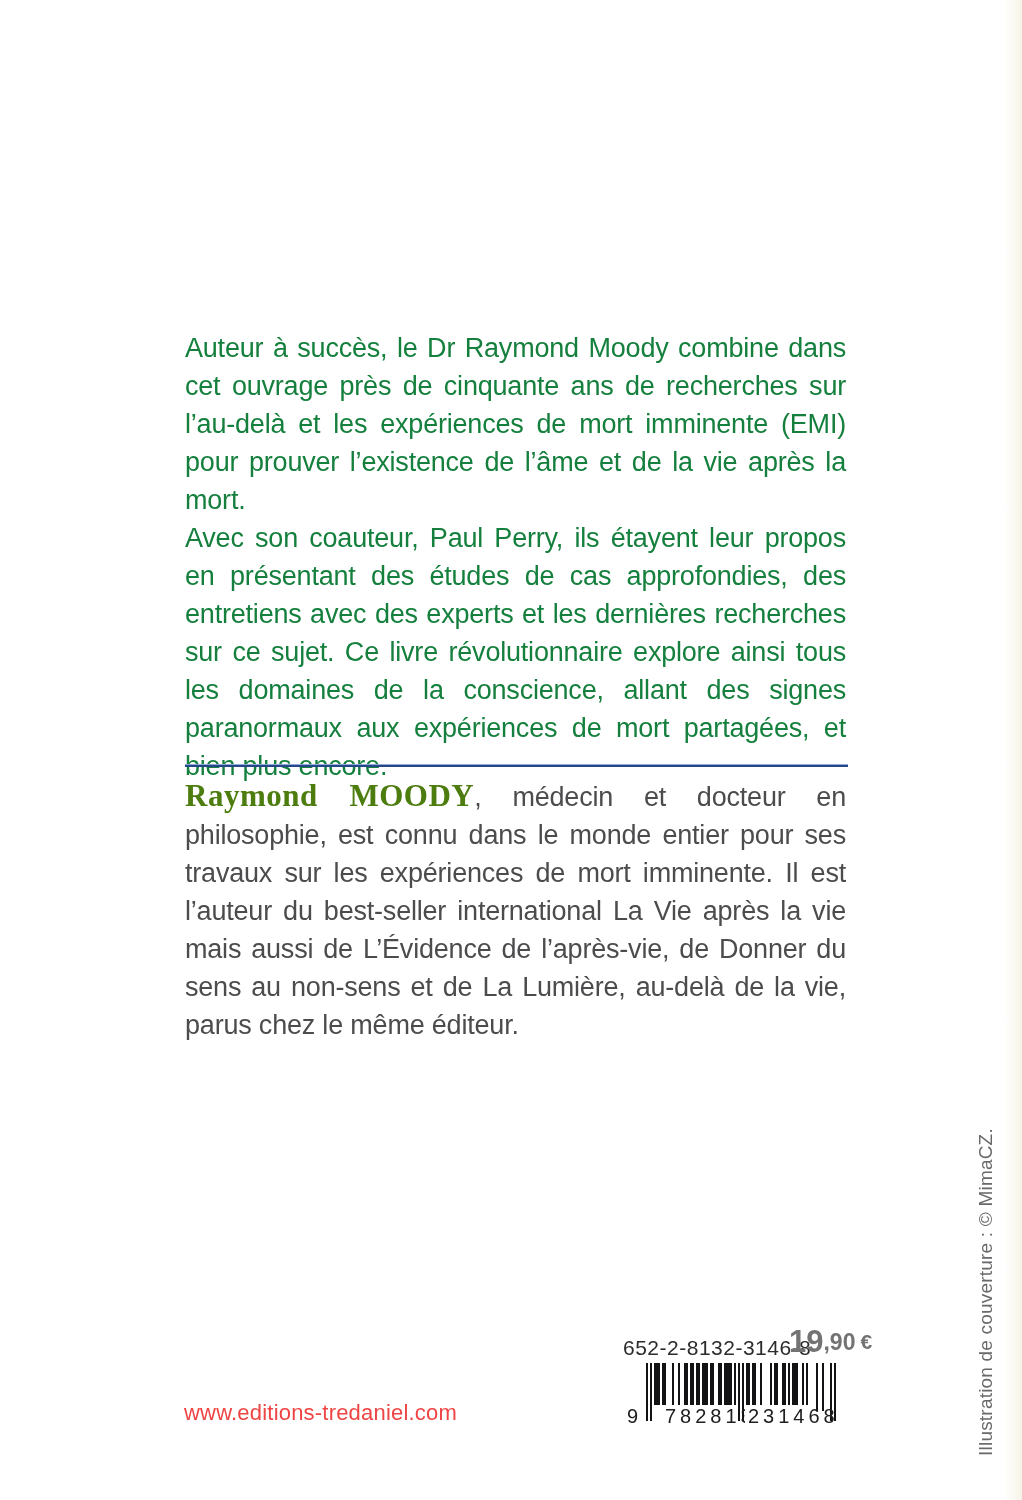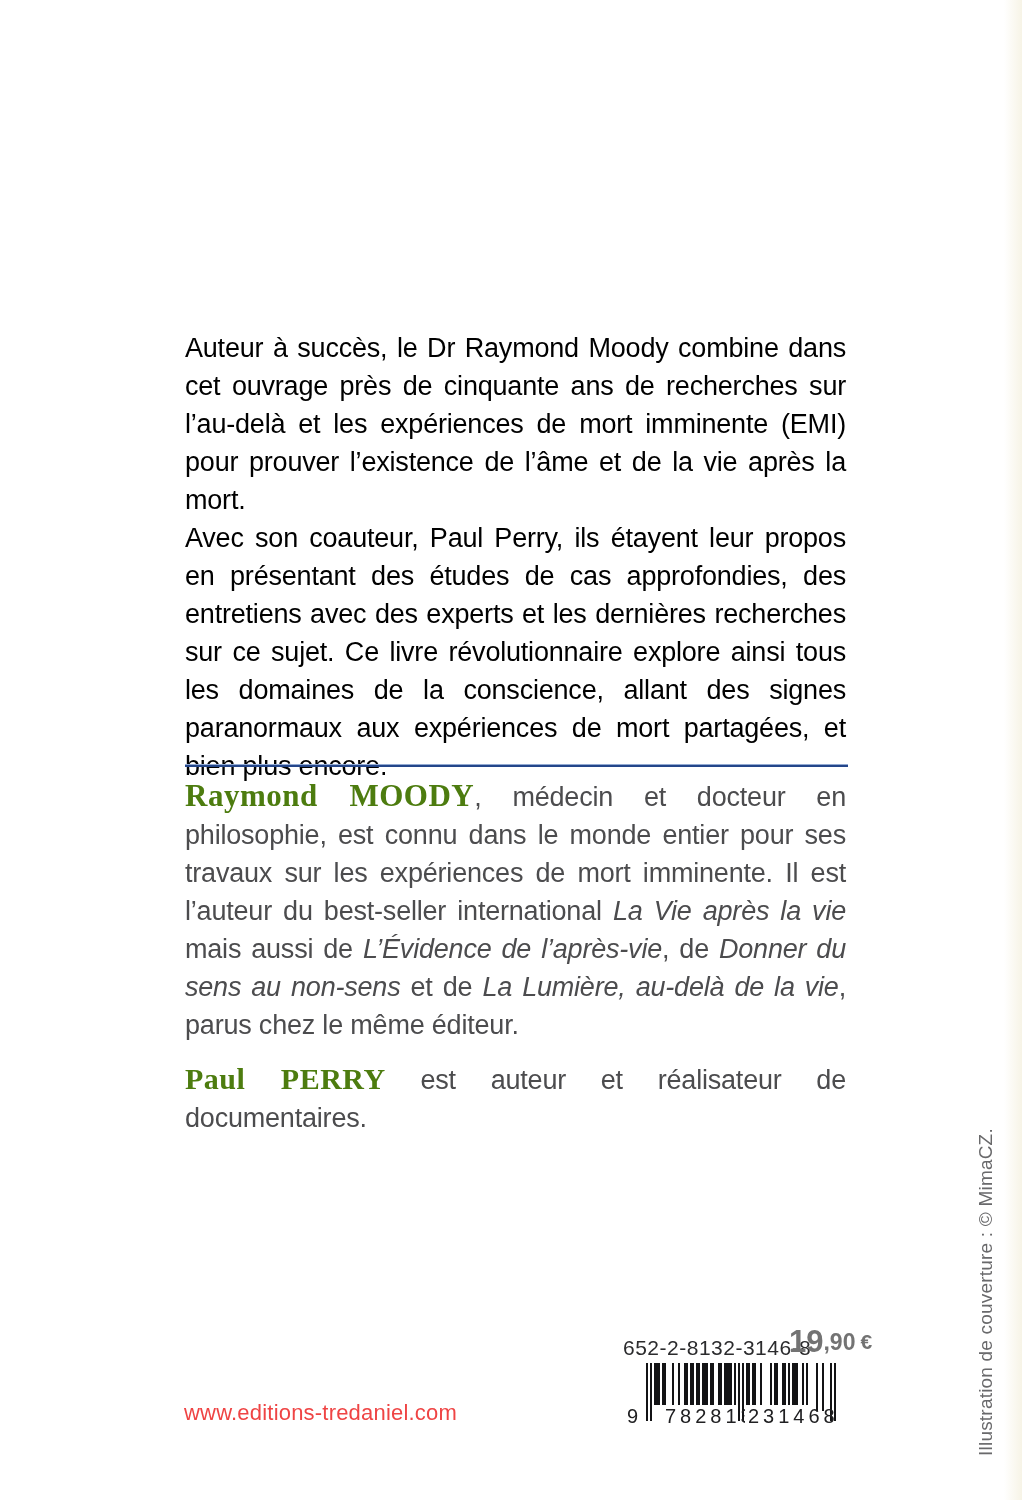--- a/index.html
+++ b/index.html
@@ -14,21 +14,21 @@
   .page-edge {
     position:absolute; top:0; right:0; width:18px; height:100%;
     background:linear-gradient(to right, rgba(246,243,229,0), rgba(244,240,222,0.75));
     pointer-events:none;
   }
 
   
   .synopsis { position:absolute; left:185px; top:329px; width:661px; }
   .synopsis p {
     font-size:27px; line-height:38px;
-    color:#000000; letter-spacing:-0.2px;
+    color:#15803d; letter-spacing:-0.2px;
     text-align:justify;
   }
   .synopsis p + p { margin-top:0; }
 
   
   .divider {
     position:absolute; left:185px; top:764px; width:663px; height:3px;
     background:#24468a; border-top:1px solid #91a9d2;
   }
 
@@ -38,21 +38,21 @@
     font-size:27px; line-height:38px;
     color:#4c4c4e; letter-spacing:-0.2px;
     text-align:justify;
   }
   .authors p + p { margin-top:16px; }
   .author-name {
     font-family:"Liberation Serif", serif;
     font-weight:700; color:#4d7c0f;
     font-size:31px; letter-spacing:0.5px;
   }
-  .book-title { font-style:italic; }
+  .book-title { }
 
   
   .website {
     position:absolute; left:184px; top:1400px;
     font-size:22px; color:#ef4444; letter-spacing:0.2px;
   }
   .isbn {
     position:absolute; left:623px; top:1336px;
     font-size:21px; color:#2b2b2d; letter-spacing:0.5px;
   }
@@ -96,21 +96,20 @@
 
   <section class="synopsis">
     <p>Auteur à succès, le Dr Raymond Moody combine dans cet ouvrage près de cinquante ans de recherches sur l’au-delà et les expériences de mort imminente (EMI) pour prouver l’existence de l’âme et de la vie après la mort.</p>
     <p>Avec son coauteur, Paul Perry, ils étayent leur propos en présentant des études de cas approfondies, des entretiens avec des experts et les dernières recherches sur ce sujet. Ce livre révolutionnaire explore ainsi tous les domaines de la conscience, allant des signes paranormaux aux expériences de mort partagées, et bien plus encore.</p>
   </section>
 
   <div class="divider"></div>
 
   <section class="authors">
     <p><span class="author-name">Raymond MOODY</span><span>, médecin et docteur en philosophie, est connu dans le monde entier pour ses travaux sur les expériences de mort imminente. Il est l’auteur du best-seller international </span><span class="book-title">La Vie après la vie</span><span> mais aussi de </span><span class="book-title">L’Évidence de l’après-vie</span><span>, de </span><span class="book-title">Donner du sens au non-sens</span><span> et de </span><span class="book-title">La Lumière, au-delà de la vie</span><span>, parus chez le même éditeur.</span></p>
-    <p><span class="author-name" style="font-size:30px;">Paul PERRY</span><span> est auteur et réalisateur de documentaires.</span></p>
   </section>
 
   <div class="cover-credit">Illustration de couverture : © MimaCZ.</div>
 
   <div class="website">www.editions-tredaniel.com</div>
 
   <div class="isbn">652-2-8132-3146-8</div>
 
   <div class="price">
     <span class="main">19</span>

